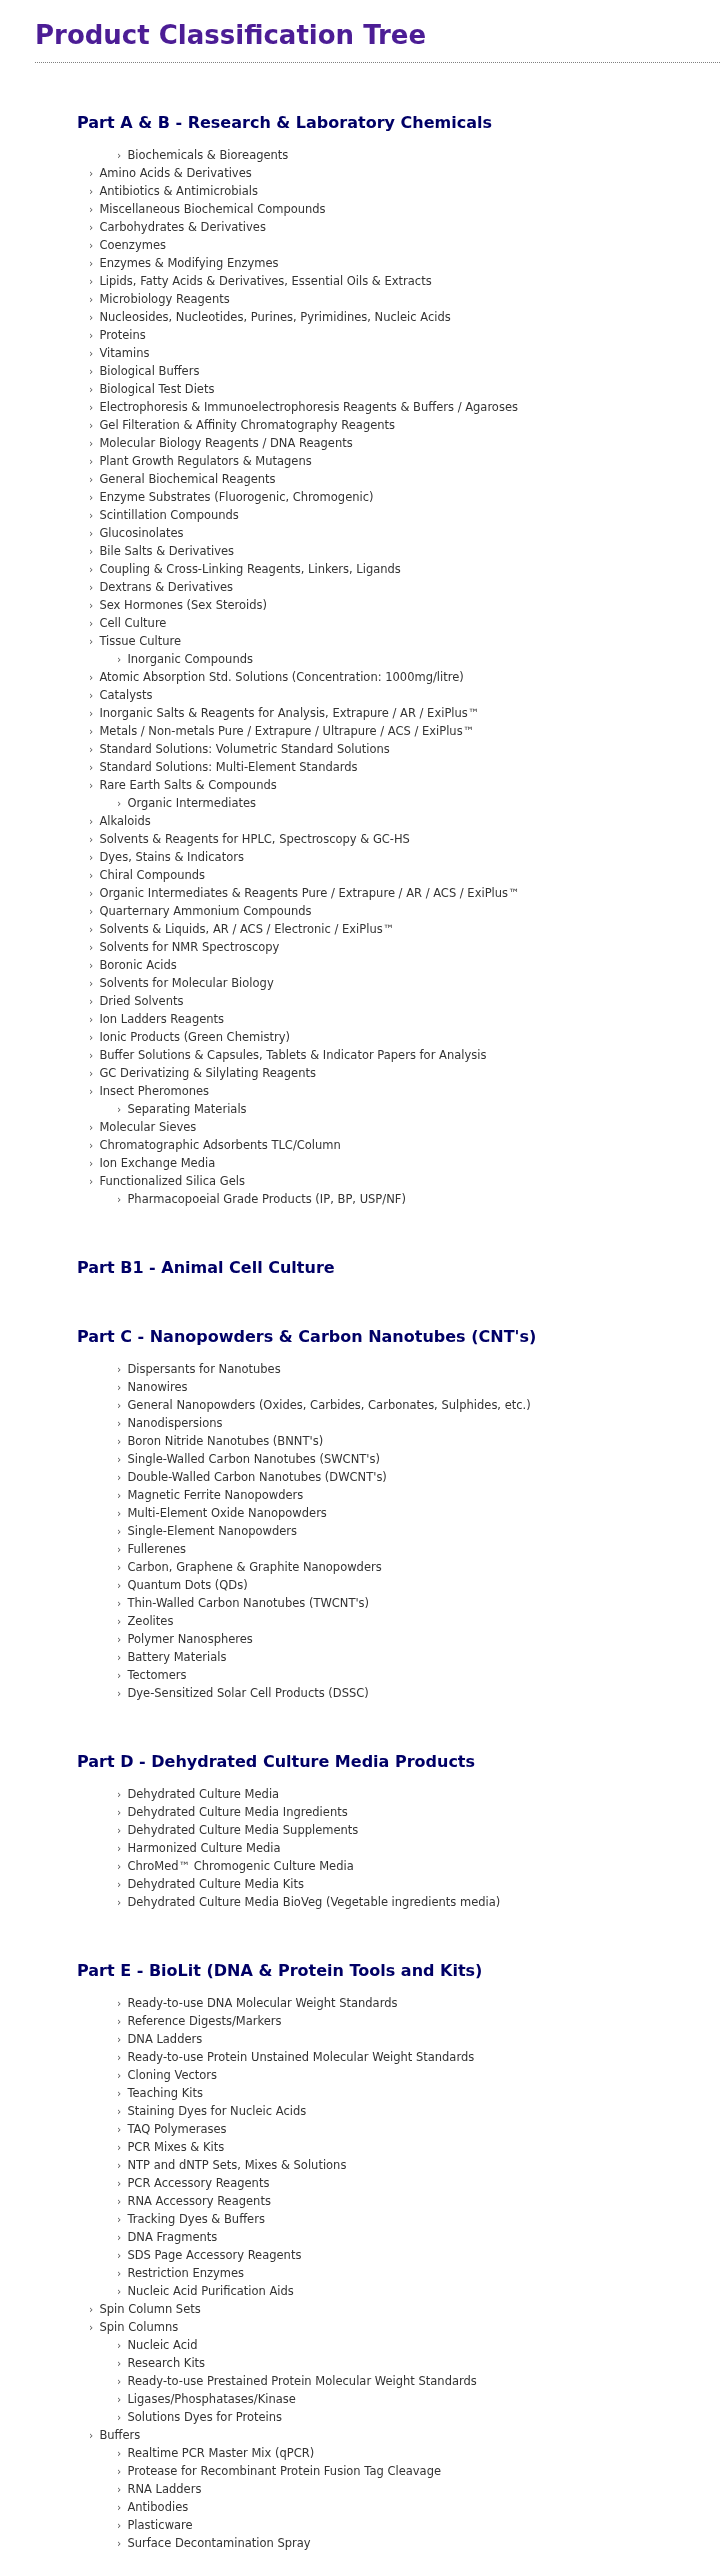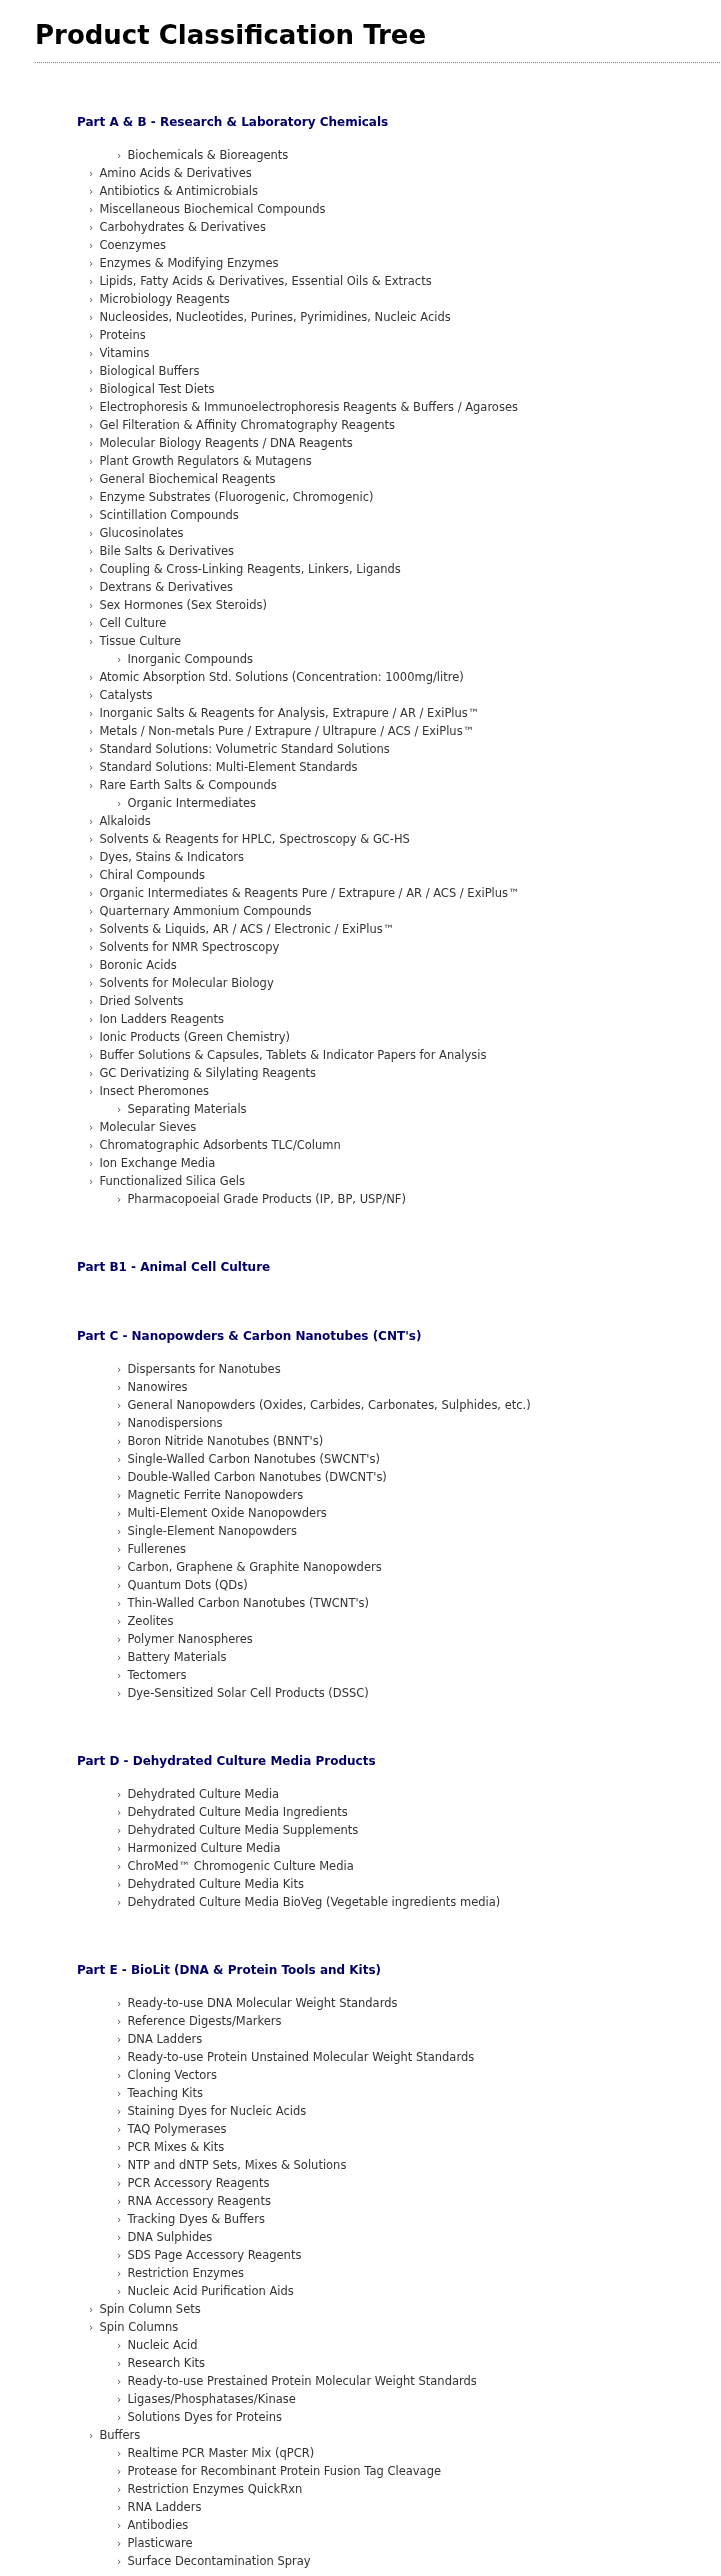--- a/index.html
+++ b/index.html
@@ -13,33 +13,33 @@
     min-height: 2576px;
     box-sizing: border-box;
     padding-top: 19.5px;
     background: #ffffff;
   }
   .page-title {
     margin: 0 0 0 35px;
     font-size: 26px;
     line-height: 30px;
     font-weight: bold;
-    color: #000000;
+    color: #4c1d95;
   }
   .title-rule {
     margin: 12.4px 0 0 35px;
     border-top: 0.9px dotted #808080;
     height: 0;
   }
   .section {
     margin-top: 50px;
   }
   .section-heading {
     margin: 0 0 13.3px 77px;
-    font-size: 12px;
+    font-size: 16px;
     line-height: 19.5px;
     font-weight: bold;
     color: #000066;
   }
   .tree-item {
     font-size: 11.5px;
     line-height: 18px;
     color: #333333;
     white-space: nowrap;
   }
@@ -172,35 +172,34 @@
           <div class="tree-item lvl1"><span class="bullet">›</span><span class="label">Ready-to-use Protein Unstained Molecular Weight Standards</span></div>
           <div class="tree-item lvl1"><span class="bullet">›</span><span class="label">Cloning Vectors</span></div>
           <div class="tree-item lvl1"><span class="bullet">›</span><span class="label">Teaching Kits</span></div>
           <div class="tree-item lvl1"><span class="bullet">›</span><span class="label">Staining Dyes for Nucleic Acids</span></div>
           <div class="tree-item lvl1"><span class="bullet">›</span><span class="label">TAQ Polymerases</span></div>
           <div class="tree-item lvl1"><span class="bullet">›</span><span class="label">PCR Mixes &amp; Kits</span></div>
           <div class="tree-item lvl1"><span class="bullet">›</span><span class="label">NTP and dNTP Sets, Mixes &amp; Solutions</span></div>
           <div class="tree-item lvl1"><span class="bullet">›</span><span class="label">PCR Accessory Reagents</span></div>
           <div class="tree-item lvl1"><span class="bullet">›</span><span class="label">RNA Accessory Reagents</span></div>
           <div class="tree-item lvl1"><span class="bullet">›</span><span class="label">Tracking Dyes &amp; Buffers</span></div>
-          <div class="tree-item lvl1"><span class="bullet">›</span><span class="label">DNA Sulphides</span></div>
+          <div class="tree-item lvl1"><span class="bullet">›</span><span class="label">DNA Fragments</span></div>
           <div class="tree-item lvl1"><span class="bullet">›</span><span class="label">SDS Page Accessory Reagents</span></div>
           <div class="tree-item lvl1"><span class="bullet">›</span><span class="label">Restriction Enzymes</span></div>
           <div class="tree-item lvl1"><span class="bullet">›</span><span class="label">Nucleic Acid Purification Aids</span></div>
           <div class="tree-item lvl2"><span class="bullet">›</span><span class="label">Spin Column Sets</span></div>
           <div class="tree-item lvl2"><span class="bullet">›</span><span class="label">Spin Columns</span></div>
           <div class="tree-item lvl1"><span class="bullet">›</span><span class="label">Nucleic Acid</span></div>
           <div class="tree-item lvl1"><span class="bullet">›</span><span class="label">Research Kits</span></div>
           <div class="tree-item lvl1"><span class="bullet">›</span><span class="label">Ready-to-use Prestained Protein Molecular Weight Standards</span></div>
           <div class="tree-item lvl1"><span class="bullet">›</span><span class="label">Ligases/Phosphatases/Kinase</span></div>
           <div class="tree-item lvl1"><span class="bullet">›</span><span class="label">Solutions Dyes for Proteins</span></div>
           <div class="tree-item lvl2"><span class="bullet">›</span><span class="label">Buffers</span></div>
           <div class="tree-item lvl1"><span class="bullet">›</span><span class="label">Realtime PCR Master Mix (qPCR)</span></div>
           <div class="tree-item lvl1"><span class="bullet">›</span><span class="label">Protease for Recombinant Protein Fusion Tag Cleavage</span></div>
-          <div class="tree-item lvl1"><span class="bullet">›</span><span class="label">Restriction Enzymes QuickRxn</span></div>
           <div class="tree-item lvl1"><span class="bullet">›</span><span class="label">RNA Ladders</span></div>
           <div class="tree-item lvl1"><span class="bullet">›</span><span class="label">Antibodies</span></div>
           <div class="tree-item lvl1"><span class="bullet">›</span><span class="label">Plasticware</span></div>
           <div class="tree-item lvl1"><span class="bullet">›</span><span class="label">Surface Decontamination Spray</span></div>
         </div>
       </section>
     </main>
 </div>
 
 

